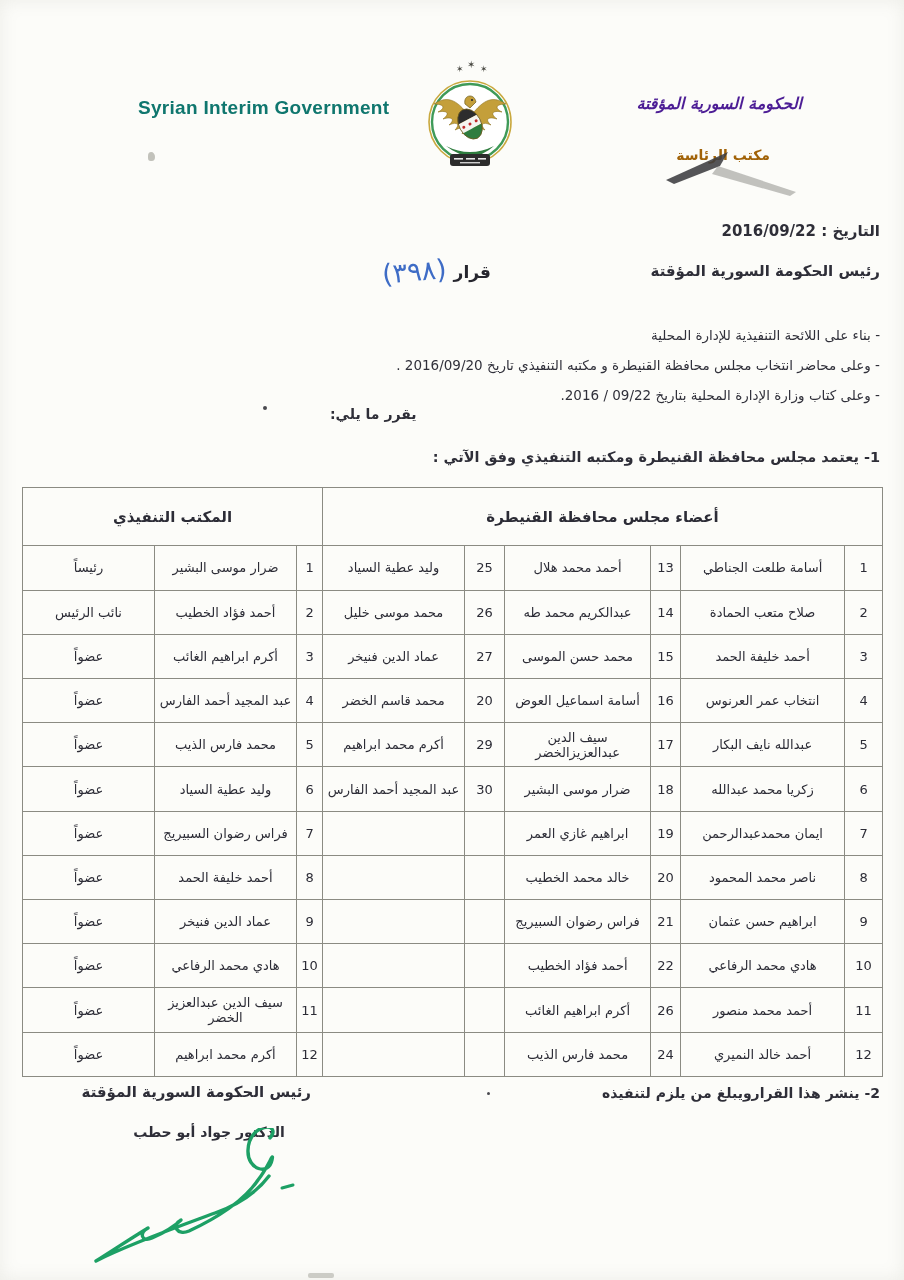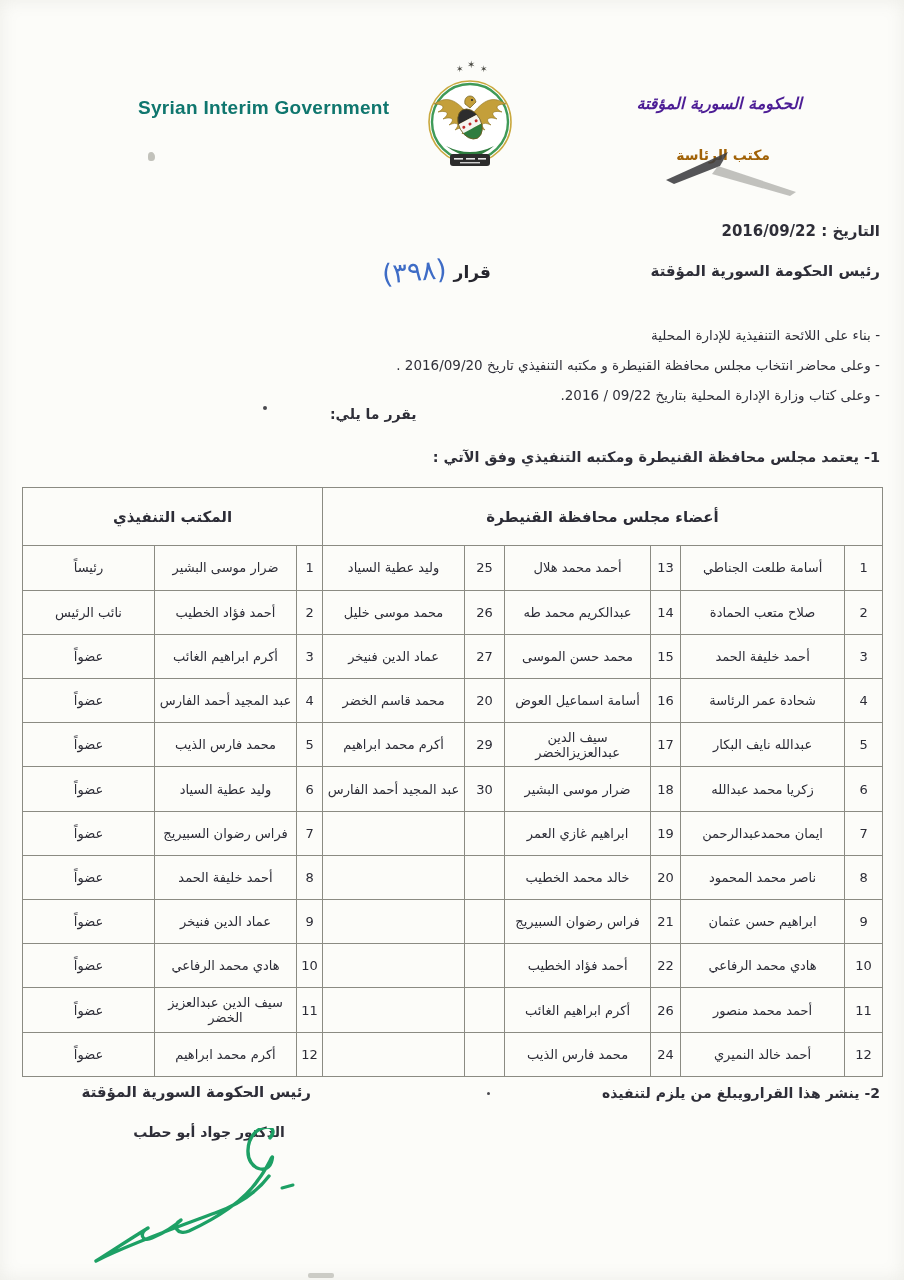--- a/index.html
+++ b/index.html
@@ -163,21 +163,21 @@
           <td class="numc">15</td>
           <td>محمد حسن الموسى</td>
           <td class="numc">27</td>
           <td>عماد الدين فنيخر</td>
           <td class="numc">3</td>
           <td>أكرم ابراهيم الغائب</td>
           <td>عضواً</td>
         </tr>
         <tr class="rowd">
           <td class="numc">4</td>
-          <td>شحادة عمر الرئاسة</td>
+          <td>انتخاب عمر العرنوس</td>
           <td class="numc">16</td>
           <td>أسامة اسماعيل العوض</td>
           <td class="numc">20</td>
           <td>محمد قاسم الخضر</td>
           <td class="numc">4</td>
           <td>عبد المجيد أحمد الفارس</td>
           <td>عضواً</td>
         </tr>
         <tr class="rowd">
           <td class="numc">5</td>

